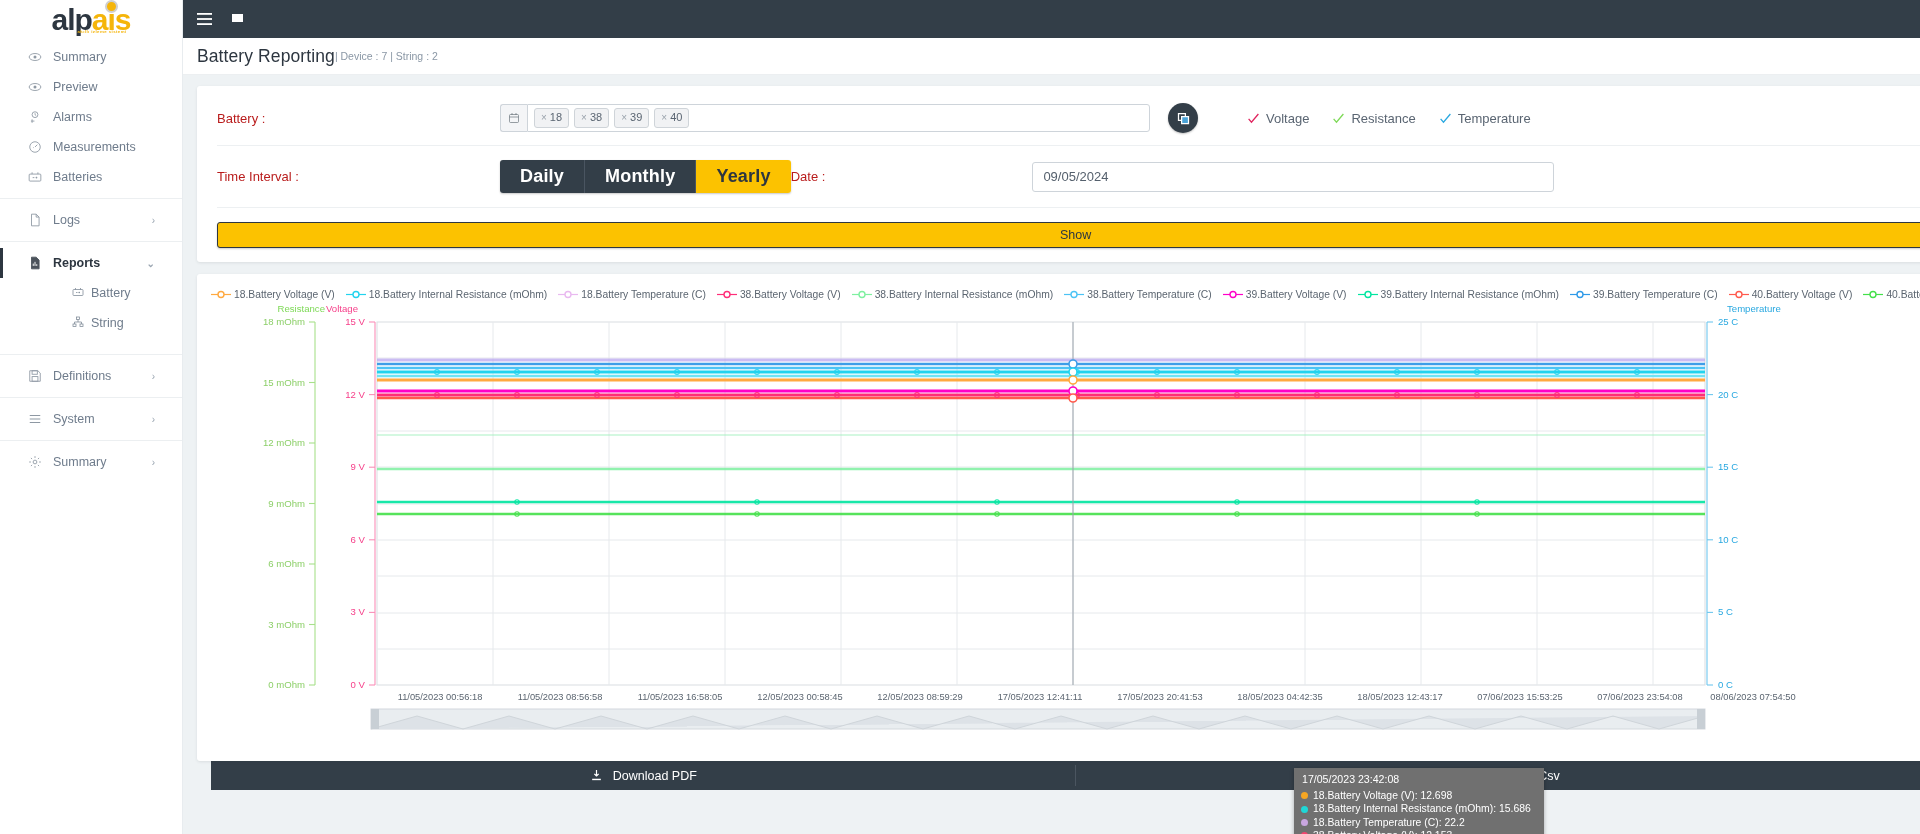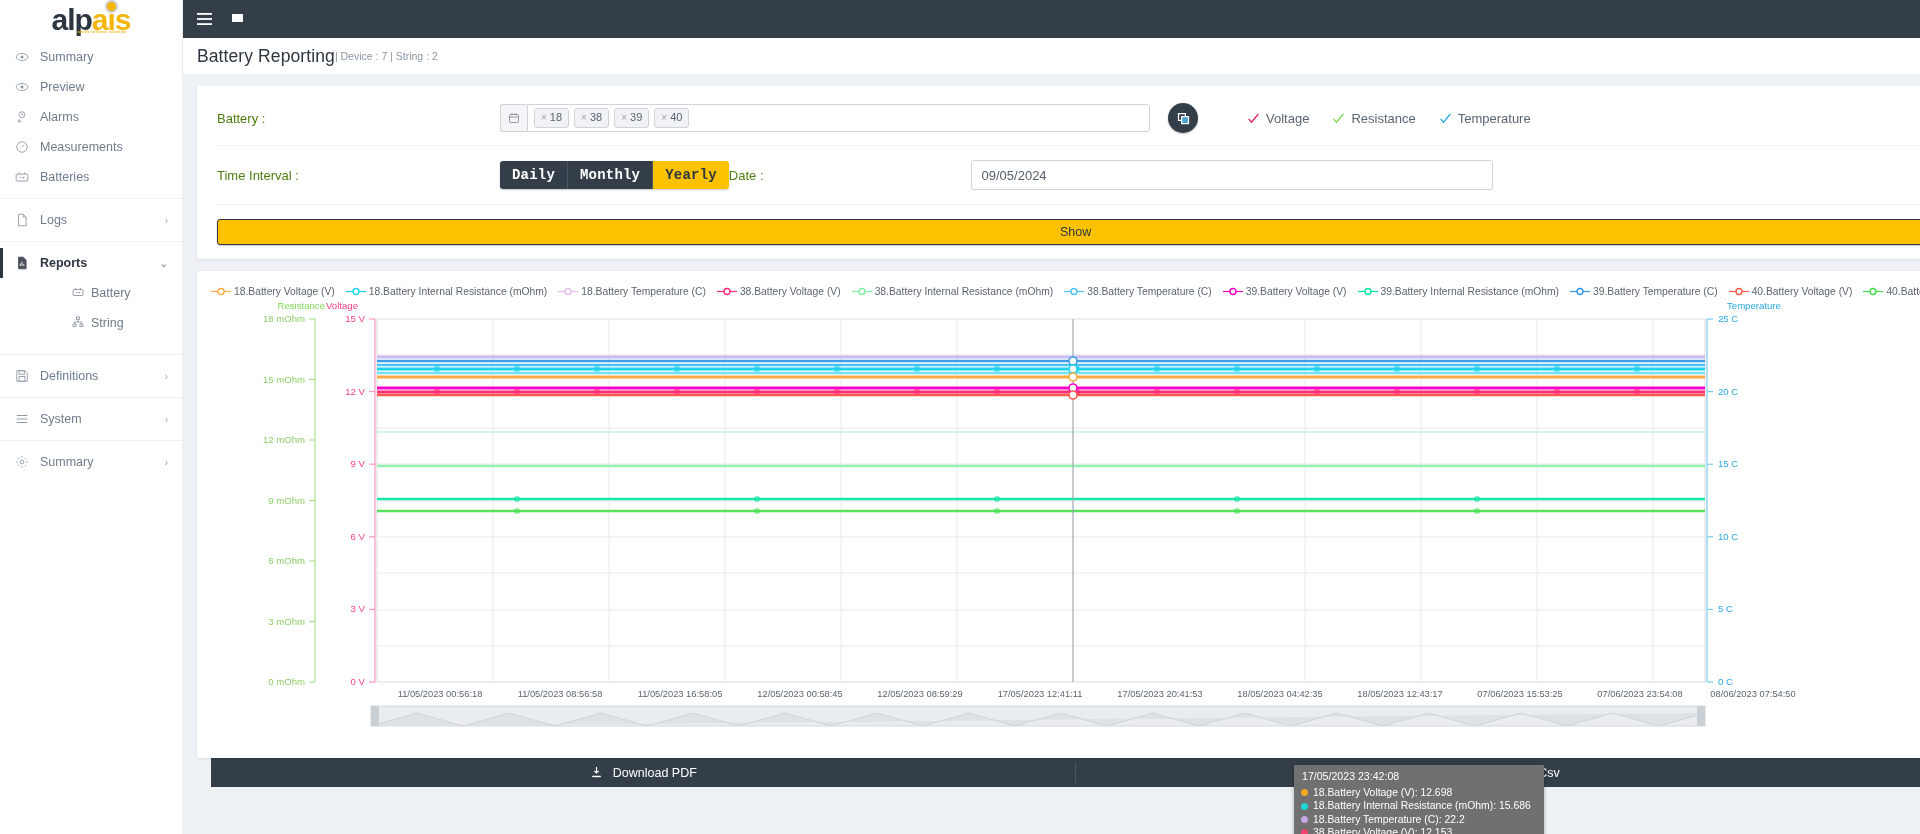--- a/index.html
+++ b/index.html
@@ -29,21 +29,21 @@
     position: absolute; width: 13px; height: 13px; border-radius: 50%;
     background: #f5b50a; border: 2px solid #cfcfcf; top: -5px; right: 13px;
   }
   .logo-sub {
     position: absolute; left: 26px; top: 25px; font-size: 4.4px; letter-spacing: .4px;
     color: #f5b50a; font-weight: 700; white-space: nowrap;
   }
   .nav { padding-top: 4px; }
   .nav-item {
     display: flex; align-items: center; gap: 11px;
-    height: 30px; padding: 0 14px; color: #6f7c8c; font-size: 12.5px;
+    height: 30px; padding: 0 27px; color: #6f7c8c; font-size: 12.5px;
     cursor: pointer; position: relative;
   }
   .nav-item .ico { width: 15px; height: 15px; flex: 0 0 15px; display: flex; align-items: center; justify-content: center; opacity: .85;}
   .nav-item .ico svg { width: 14px; height: 14px; fill: none; stroke: #7b8794; stroke-width: 1.5; }
   .nav-item .chev { margin-left: auto; font-size: 10px; color: #9aa5b1; }
   .nav-sep { height: 1px; background: #eceff1; margin: 6px 0; }
   .nav-item.active { color: #2d3640; font-weight: 600; }
   .nav-item.active::before {
     content: ""; position: absolute; left: 0; top: 0; bottom: 0; width: 3px; background: #2d3640;
   }
@@ -79,21 +79,21 @@
   .card {
     background: #fff; border-radius: 3px; box-shadow: 0 1px 3px rgba(40,50,60,.10);
     padding: 0 18px;
   }
   .card.filter { padding: 17px 20px 14px 20px; margin-bottom: 12px; }
 
   .row { display: flex; align-items: center; }
   .row.r1 { padding-bottom: 12px; border-bottom: 1px solid #edf0f2; }
   .row.r2 { padding: 14px 0 14px 0; border-bottom: 1px solid #edf0f2; }
 
-  .lbl { font-size: 13px; color: #4d7c0f; width: 283px; flex: 0 0 283px; }
+  .lbl { font-size: 13px; color: #b91c1c; width: 283px; flex: 0 0 283px; }
   .lbl.dt { width: auto; flex: none; margin-right: 207px; }
 
   .multiselect {
     display: flex; align-items: stretch; height: 28px; width: 650px;
   }
   .ms-btn {
     width: 27px; border: 1px solid #ced4da; border-right: none;
     background: #f4f5f7; display: flex; align-items: center; justify-content: center;
     border-radius: 3px 0 0 3px; cursor: pointer;
   }
@@ -115,22 +115,22 @@
     box-shadow: 0 1px 2px rgba(0,0,0,.25);
   }
   .circle-btn svg { width: 15px; height: 15px; }
 
   .checks { margin-left: 49px; display: flex; align-items: center; gap: 23px; }
   .chk { display: flex; align-items: center; gap: 6px; font-size: 13px; color: #5a6572; cursor: pointer; }
   .tick { width: 13px; height: 13px; display: block; }
 
   .btn-group { display: flex; border-radius: 3px; overflow: hidden; box-shadow: 0 1px 2px rgba(0,0,0,.22); }
   .bg-btn {
-    background: #333e48; color: #fff; font-size: 14px; font-weight: 700;
-    padding: 6px 12px; cursor: pointer; border-right: 1px solid #4a5561; letter-spacing: .2px; font-family: Liberation Mono, monospace;
+    background: #333e48; color: #fff; font-size: 18px; font-weight: 700;
+    padding: 6px 20px; cursor: pointer; border-right: 1px solid #4a5561; letter-spacing: .2px;
   }
   .bg-btn:last-child { border-right: none; }
   .bg-btn.sel { background: #fcc200; color: #2d3640; }
 
   .date-input {
     width: 522px; height: 30px; border: 1px solid #ced4da; border-radius: 3px;
     display: flex; align-items: center; padding: 0 10px; background: #fff; font-size: 13px; color: #55606d;
     position: relative;
   }
 

